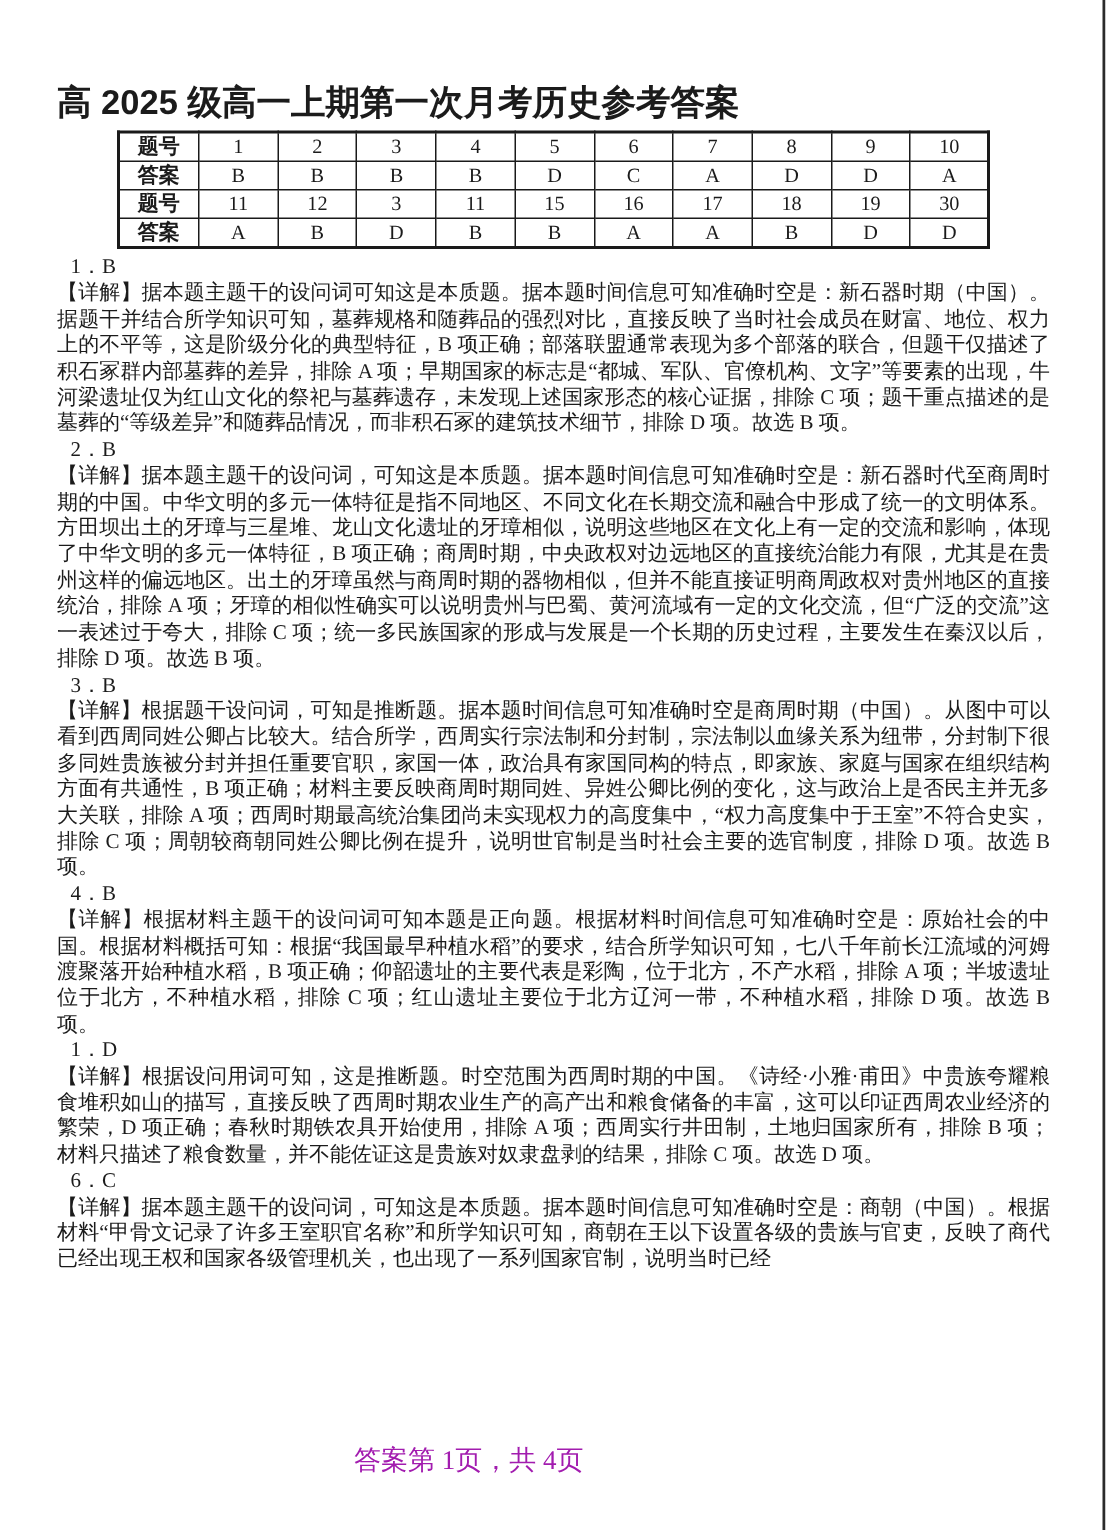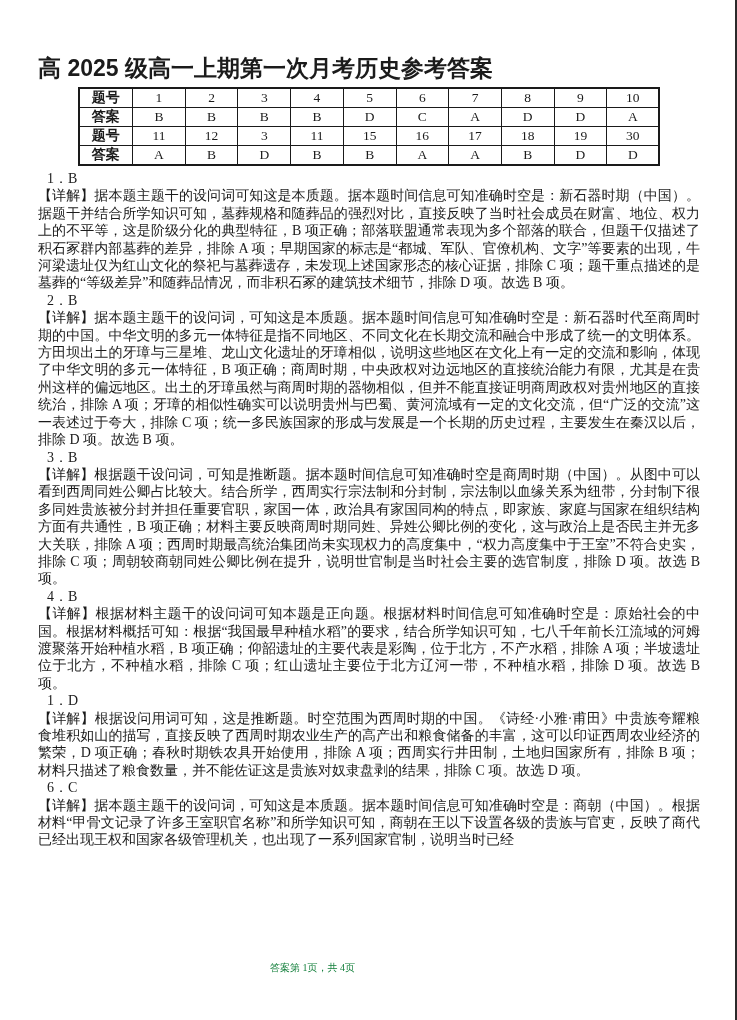--- a/index.html
+++ b/index.html
@@ -65,22 +65,22 @@
   .sec-body {
     margin: 0;
     text-align: justify;
     text-justify: inter-character;
   }
   .footer {
     position: absolute;
     left: 0; top: 961px;
     width: 625px;
     text-align: center;
-    font-size: 10px;
-    color: #15803d;
+    font-size: 18px;
+    color: #a21caf;
   }
 </style>
 </head>
 <body>
 
 <div class="page">
 
   <div class="doc-title">高 2025 级高一上期第一次月考历史参考答案</div>
 
   <table class="answers">

